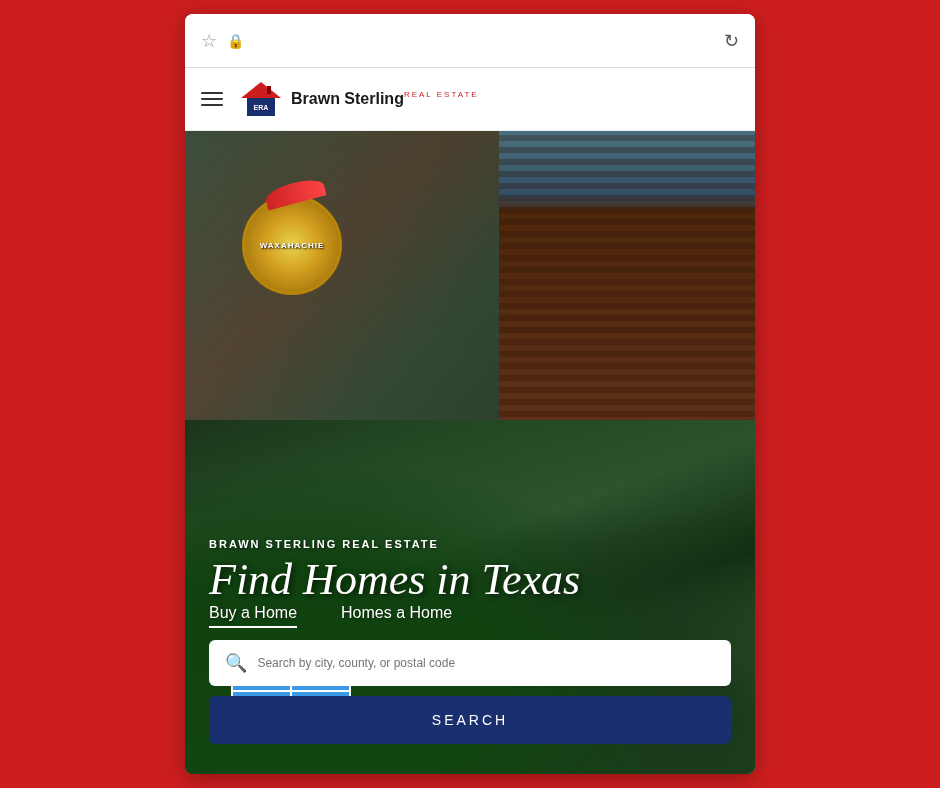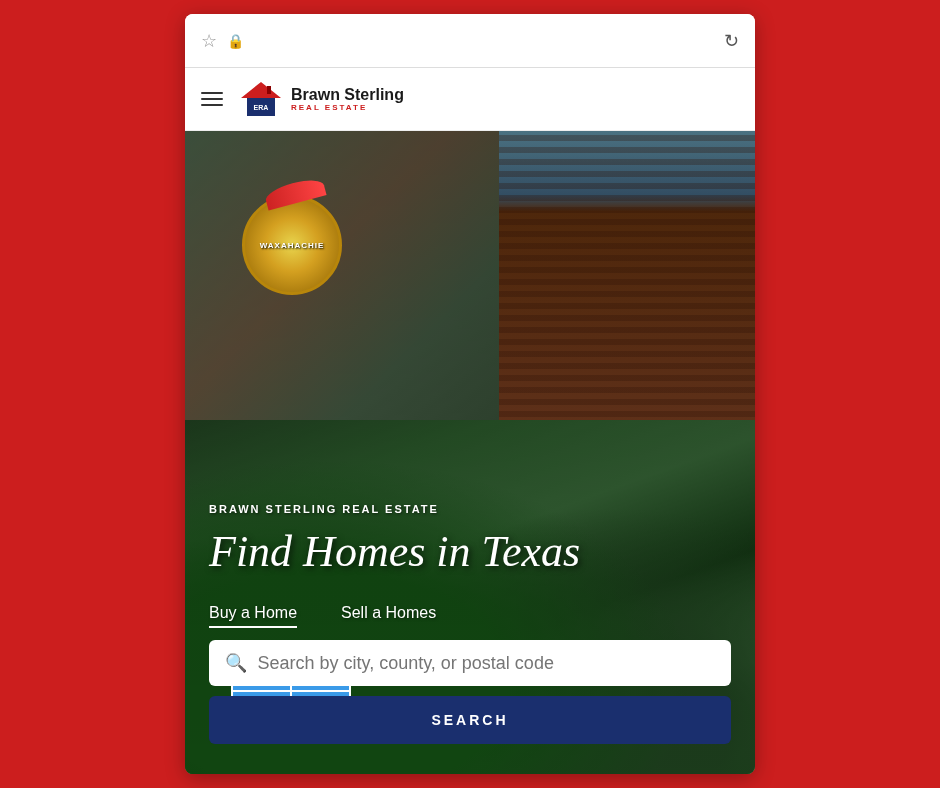--- a/index.html
+++ b/index.html
@@ -108,21 +108,21 @@
       gap: 8px;
     }
 
     .era-house {
       width: 44px;
       height: 38px;
     }
 
     .logo-text {
       display: flex;
-      flex-direction: column;
+      flex-direction: row;
     }
 
     .logo-text-main {
       font-size: 16px;
       font-weight: 700;
       color: #1a1a1a;
       line-height: 1.1;
     }
 
     .logo-text-main .brawn {
@@ -130,21 +130,21 @@
       font-weight: 900;
     }
 
     .logo-text-main .sterling {
       color: #1a1a1a;
       font-weight: 700;
     }
 
     .logo-text-sub {
       font-size: 8px;
-      font-weight: 700;
+      font-weight: 400;
       color: #cc1e1e;
       letter-spacing: 2px;
       text-transform: uppercase;
     }
 
     
     .hero {
       position: relative;
       flex: 1;
       overflow: hidden;
@@ -285,32 +285,31 @@
       justify-content: flex-end;
       padding: 0 24px 30px;
     }
 
     .hero-subtitle {
       font-size: 11px;
       font-weight: 700;
       color: #fff;
       letter-spacing: 2px;
       text-transform: uppercase;
-      margin-bottom: 13px;
+      margin-bottom: 6px;
       text-shadow: 1px 1px 3px rgba(0,0,0,0.6);
     }
 
     .hero-title {
       font-family: 'Georgia', cursive;
       font-size: 44px;
       font-weight: 400;
       font-style: italic;
       color: #fff;
       line-height: 1.1;
-      margin-bottom: 28px;
       text-shadow: 2px 2px 6px rgba(0,0,0,0.7);
     }
 
     
     .hero-tabs {
       display: flex;
       gap: 12px;
       margin-bottom: 12px;
     }
 
@@ -347,35 +346,35 @@
     }
 
     .search-icon-inner {
       font-size: 18px;
       color: #888;
     }
 
     .search-input {
       border: none;
       outline: none;
-      font-size: 18px;
+      font-size: 12px;
       color: #0f766e;
       flex: 1;
       background: transparent;
     }
 
     .search-button {
       width: 100%;
       background: #1a2f6e;
       color: #fff;
       border: none;
       border-radius: 6px;
       padding: 16px;
       font-size: 14px;
-      font-weight: 700;
+      font-weight: 400;
       letter-spacing: 3px;
       text-transform: uppercase;
       cursor: pointer;
     }
   </style>
 </head>
 <body>
 
 <div class="phone-frame">
 
@@ -433,21 +432,21 @@
     </div>
 
     <div class="hero-bg"></div>
 
     <div class="hero-content">
       <div class="hero-subtitle">BRAWN STERLING REAL ESTATE</div>
       <div class="hero-title">Find Homes in Texas</div>
 
       <div class="hero-tabs">
         <div class="hero-tab active">Buy a Home</div>
-        <div class="hero-tab">Sell a Homes</div>
+        <div class="hero-tab">Homes a Home</div>
       </div>
 
       <div class="search-bar-wrapper">
         <span class="search-icon-inner">🔍</span>
         <input class="search-input" type="text" placeholder="Search by city, county, or postal code" style="">
       </div>
 
       <button class="search-button">SEARCH</button>
     </div>
   </div>

